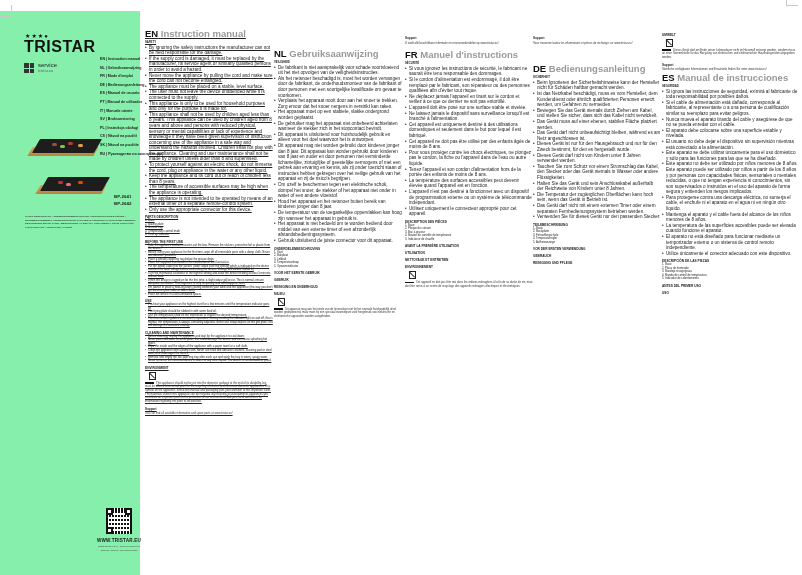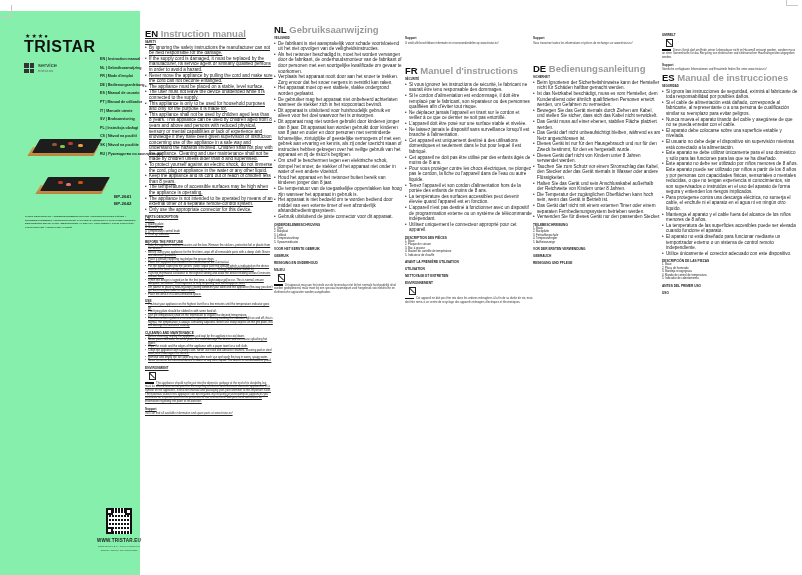--- a/index.html
+++ b/index.html
@@ -191,21 +191,21 @@
       <li>Remove and empty the fat collecting tray after each use and wash the tray in warm, soapy water.</li>
       <li>Never immerse the electrical device in water or any other liquid. The device is not dishwasher proof.</li>
     </ul>
     <h3>ENVIRONMENT</h3>
     <span class="weee"></span>
     <p class="small"><span class="weee-bar"></span><span>This appliance should not be put into the domestic garbage at the end of its durability, but must be offered at a central point for the recycling of electric and electronic domestic appliances. This symbol on the appliance, instruction manual and packaging puts your attention to this important issue. The materials used in this appliance can be recycled. By recycling of used domestic appliances you contribute an important push to the protection of our environment. Ask your local authorities for information regarding the point of recollection.</span></p>
     <div class="support-title">Support</div>
     <p class="small">You can find all available information and spare parts at www.tristar.eu!</p>
   </div>
 
-  <div class="col" style="left:274px; padding-top:24px;">
+  <div class="col" style="left:274px; padding-top:48px;">
     <h1><span class="code">NL</span> <span>Gebruiksaanwijzing</span></h1>
     <h2>VEILIGHEID</h2>
     <ul>
       <li>De fabrikant is niet aansprakelijk voor schade voortvloeiend uit het niet opvolgen van de veiligheidsinstructies.</li>
       <li>Als het netsnoer beschadigd is, moet het worden vervangen door de fabrikant, de onderhoudsmonteur van de fabrikant of door personen met een soortgelijke kwalificatie om gevaar te voorkomen.</li>
       <li>Verplaats het apparaat nooit door aan het snoer te trekken. Zorg ervoor dat het snoer nergens in verstrikt kan raken.</li>
       <li>Het apparaat moet op een stabiele, vlakke ondergrond worden geplaatst.</li>
       <li>De gebruiker mag het apparaat niet onbeheerd achterlaten wanneer de stekker zich in het stopcontact bevindt.</li>
       <li>Dit apparaat is uitsluitend voor huishoudelijk gebruik en alleen voor het doel waarvoor het is ontworpen.</li>
       <li>Dit apparaat mag niet worden gebruikt door kinderen jonger dan 8 jaar. Dit apparaat kan worden gebruikt door kinderen van 8 jaar en ouder en door personen met verminderde lichamelijke, zintuiglijke of geestelijke vermogens of met een gebrek aan ervaring en kennis, als zij onder toezicht staan of instructies hebben gekregen over het veilige gebruik van het apparaat en zij de risico's begrijpen.</li>
@@ -227,21 +227,21 @@
     <h3>GEBRUIK</h3>
     <h3>REINIGING EN ONDERHOUD</h3>
     <h3>MILIEU</h3>
     <span class="weee"></span>
     <p class="small"><span class="weee-bar"></span><span>Dit apparaat mag aan het einde van de levensduur niet bij het normale huishoudelijk afval worden gedeponeerd, maar moet bij een speciaal inzamelpunt voor hergebruik van elektrische en elektronische apparaten worden aangeboden.</span></p>
   </div>
 
   <div class="col" style="left:405px; padding-top:33px;">
     <div class="support-title">Support</div>
     <p class="small">U vindt alle beschikbare informatie en reserveonderdelen op www.tristar.eu!</p>
-    <h1 style="margin-top:20px;"><span class="code">FR</span> <span>Manuel d'instructions</span></h1>
+    <h1 style="margin-top:4px;"><span class="code">FR</span> <span>Manuel d'instructions</span></h1>
     <h2>SÉCURITÉ</h2>
     <ul>
       <li>Si vous ignorez les instructions de sécurité, le fabricant ne saurait être tenu responsable des dommages.</li>
       <li>Si le cordon d'alimentation est endommagé, il doit être remplacé par le fabricant, son réparateur ou des personnes qualifiées afin d'éviter tout risque.</li>
       <li>Ne déplacez jamais l'appareil en tirant sur le cordon et veillez à ce que ce dernier ne soit pas entortillé.</li>
       <li>L'appareil doit être posé sur une surface stable et nivelée.</li>
       <li>Ne laissez jamais le dispositif sans surveillance lorsqu'il est branché à l'alimentation.</li>
       <li>Cet appareil est uniquement destiné à des utilisations domestiques et seulement dans le but pour lequel il est fabriqué.</li>
       <li>Cet appareil ne doit pas être utilisé par des enfants âgés de moins de 8 ans.</li>
       <li>Pour vous protéger contre les chocs électriques, ne plongez pas le cordon, la fiche ou l'appareil dans de l'eau ou autre liquide.</li>

